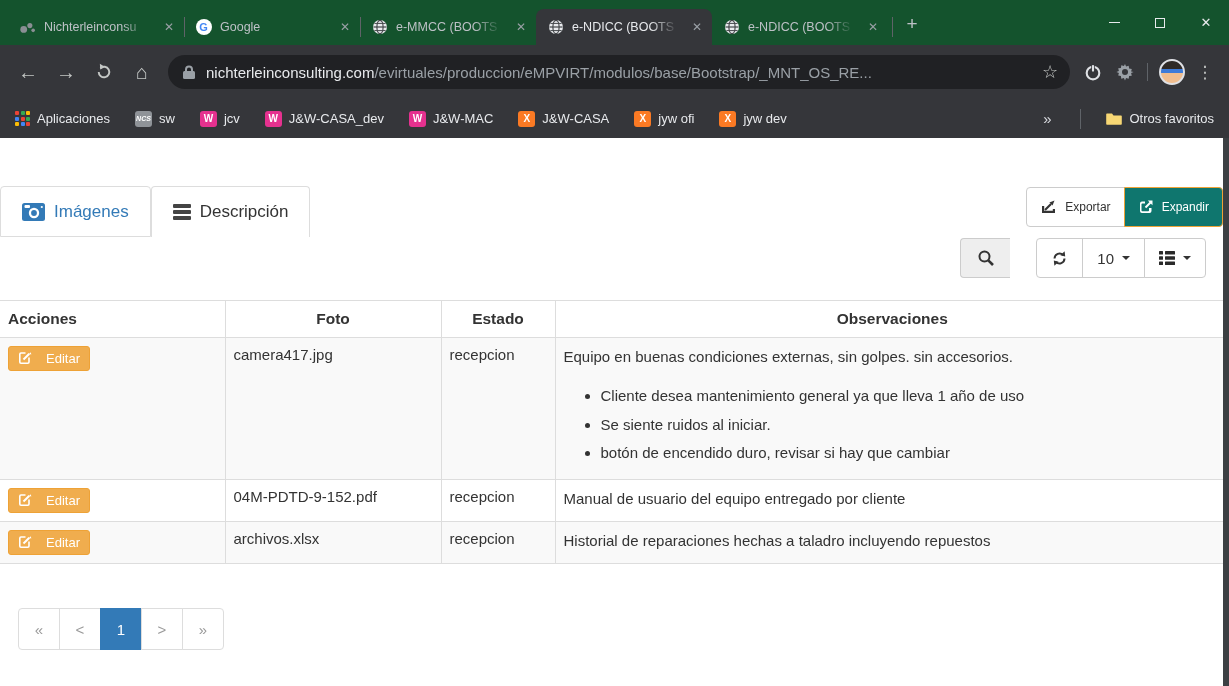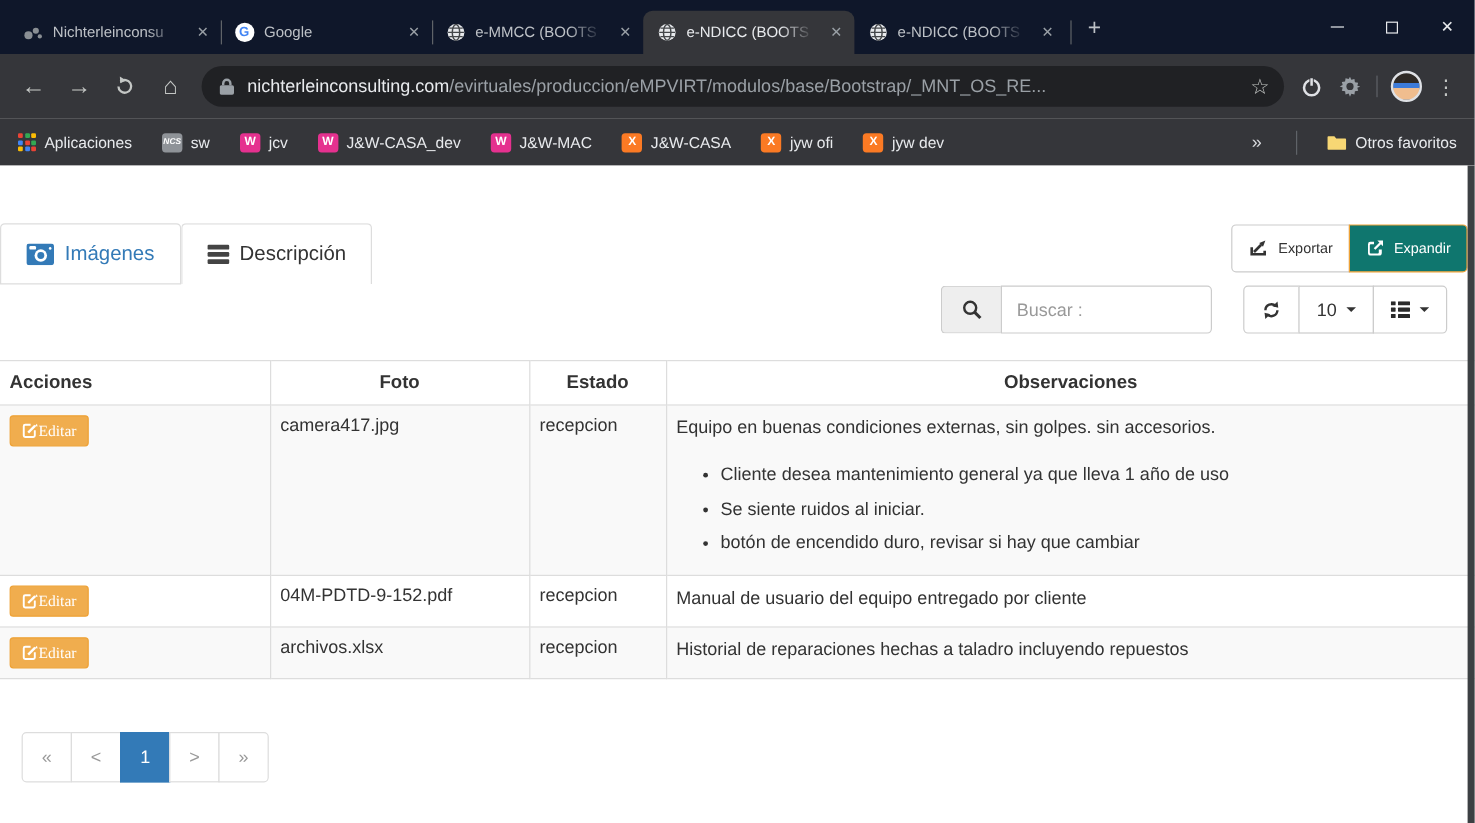--- a/index.html
+++ b/index.html
@@ -1,21 +1,21 @@
 <!DOCTYPE html>
 <html><head>
 <meta charset="utf-8">
 <style>
   * { box-sizing: border-box; margin: 0; padding: 0; }
   html,body { width:1229px; height:686px; overflow:hidden; }
   body { font-family:"Liberation Sans", sans-serif; }
   .window { width:1229px; height:686px; display:flex; flex-direction:column; background:#fff; }
 
   
-  .tabstrip { height:45px; background:#0f172a; display:flex; align-items:flex-end; padding-left:8px; flex-shrink:0; }
+  .tabstrip { height:45px; background:#14532d; display:flex; align-items:flex-end; padding-left:8px; flex-shrink:0; }
   .tab { width:176px; height:36px; display:flex; align-items:center; gap:8px; padding:0 6px 0 11px;
          color:#bdc1c6; font-size:12.5px; position:relative; border-radius:8px 8px 0 0; cursor:default; }
   .tab.divided::before { content:''; position:absolute; left:0; top:8px; width:1px; height:20px; background:#5f6368; }
   .tab.active { background:#35363a; color:#e8eaed; }
   .tab-title { flex:1; white-space:nowrap; overflow:hidden;
     -webkit-mask-image:linear-gradient(90deg,#000 72%,transparent 98%);
     mask-image:linear-gradient(90deg,#000 72%,transparent 98%); }
   .tab-close { width:18px; height:18px; display:flex; align-items:center; justify-content:center;
                color:#9aa0a6; font-size:12px; border-radius:50%; flex-shrink:0; }
   .favicon { width:17px; height:17px; flex-shrink:0; display:flex; align-items:center; justify-content:center; }
@@ -91,21 +91,21 @@
 
   table { width:100%; border-collapse:collapse; margin-top:22px; font-size:15px; }
   th { padding:9px 8px; border-top:1px solid #ddd; border-bottom:1px solid #ddd; border-right:1px solid #ddd;
        font-size:15.5px; text-align:center; font-weight:bold; color:#333; }
   th:first-child { text-align:left; }
   th:last-child { border-right:none; }
   td { padding:8px; border-right:1px solid #ddd; border-bottom:1px solid #ddd; vertical-align:top; }
   td:last-child { border-right:none; }
   tbody tr:nth-child(odd) { background:#f9f9f9; }
   .btn-edit { background:#f0ad4e; border:1px solid #eea236; color:#fff; border-radius:3px; padding:4px 9px;
-              font-size:13px; display:inline-flex; align-items:center; gap:0; font-family:Liberation Serif, serif; cursor:pointer; }
+              font-size:13px; display:inline-flex; align-items:flex-start; gap:14px; font-family:Liberation Sans, sans-serif; cursor:pointer; }
   td p { margin:0; line-height:1.45; }
   td ul { margin:17px 0 2px; padding-left:37px; }
   td li { margin-bottom:7px; line-height:1.45; }
 
   .footrow { margin-top:44px; display:flex; align-items:center; justify-content:space-between; padding:0 17px 0 18px; }
   .pagination { display:flex; }
   .pg { min-width:42px; height:42px; border:1px solid #ddd; display:flex; align-items:center; justify-content:center;
         font-size:15px; color:#999; background:#fff; margin-left:-1px; cursor:pointer; }
   .pg:first-child { border-radius:4px 0 0 4px; margin-left:0; }
   .pg:last-child { border-radius:0 4px 4px 0; }
@@ -324,21 +324,20 @@
     </div>
 
     <div class="searchrow">
       <div class="igroup">
         <span class="addon">
           <svg width="18" height="18" viewBox="0 0 18 18">
               <circle cx="7.5" cy="7.5" r="5" fill="none" stroke="#333" stroke-width="2"></circle>
               <line x1="11.3" y1="11.3" x2="16" y2="16" stroke="#333" stroke-width="2.6"></line>
             </svg>
         </span>
-        <input placeholder="Buscar :" style="">
       </div>
       <div class="bgroup">
         <button class="gbtn">
           <svg width="17" height="17" viewBox="0 0 17 17">
               <path d="M3.5 8.5a5 5 0 0 1 8.6-3.4" fill="none" stroke="#333" stroke-width="2"></path>
               <polygon points="13.6,1.2 14.2,6.4 9.4,5.2" fill="#333"></polygon>
               <path d="M13.5 8.5a5 5 0 0 1-8.6 3.4" fill="none" stroke="#333" stroke-width="2"></path>
               <polygon points="3.4,15.8 2.8,10.6 7.6,11.8" fill="#333"></polygon>
             </svg>
         </button>

